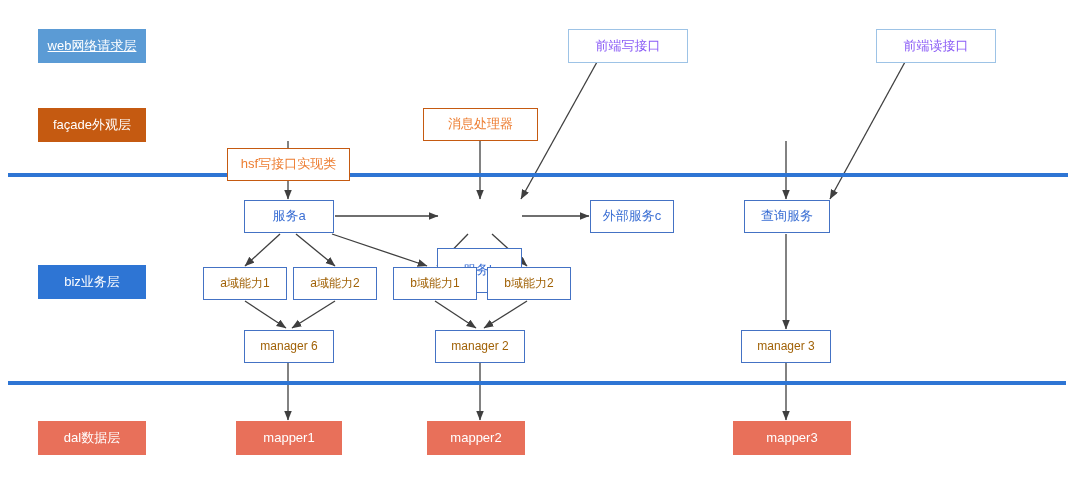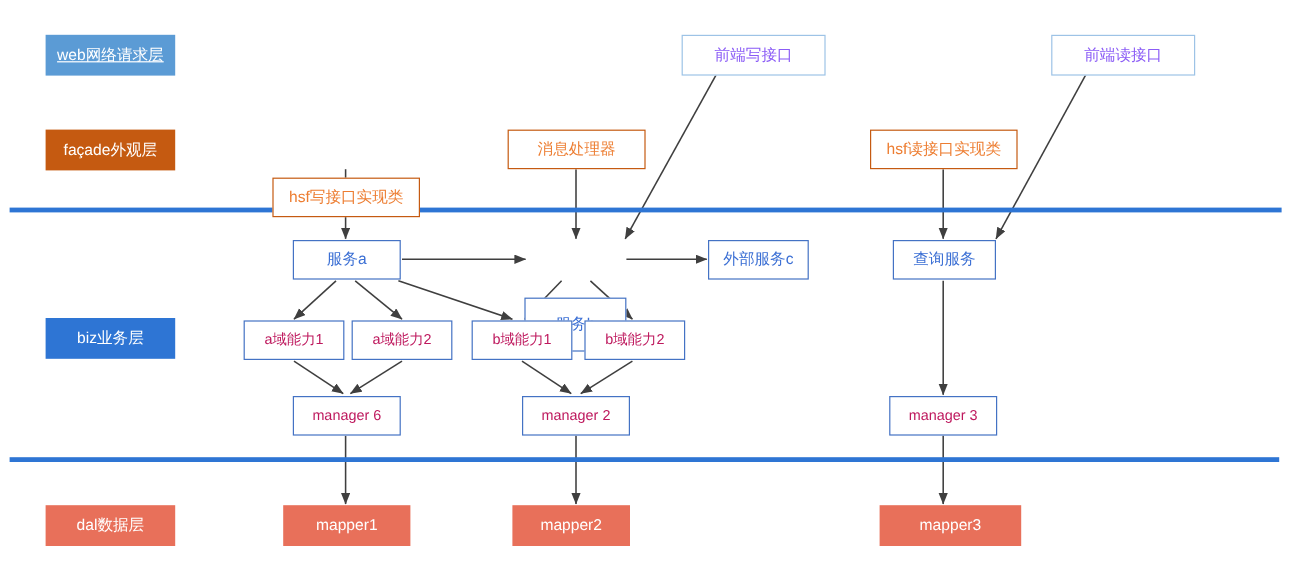--- a/index.html
+++ b/index.html
@@ -26,21 +26,21 @@
   .tag{color:#ffffff;font-size:13px;}
   .tag-web{background:#5B9BD5;text-decoration:underline;}
   .tag-facade{background:#C55A11;}
   .tag-biz{background:#2E75D4;}
   .tag-dal{background:#E8705A;}
 
   
   .box-blue-light{border:1px solid #9DC3E6;color:#8b5cf6;background:#fff;font-size:13px;}
   .box-orange{border:1px solid #C55A11;color:#ED7D31;background:#fff;font-size:13px;}
   .box-blue{border:1px solid #4472C4;color:#3B6FD4;background:#fff;font-size:13px;}
-  .box-blue-sm{border:1px solid #4472C4;color:#be185d;background:#fff;font-size:12px;}
+  .box-blue-sm{border:1px solid #4472C4;color:#a16207;background:#fff;font-size:12px;}
 
   
   .box-coral{background:#E8705A;color:#ffffff;font-size:13px;border:0;}
 
   .divider{position:absolute;height:4px;background:#2E75D4;}
 </style>
 </head>
 <body>
 
 <div id="canvas">
@@ -95,21 +95,20 @@
   <div class="node tag tag-dal" style="left:38px;top:421px;width:108px;height:34px;">dal数据层</div>
 
   <div class="node box-blue-light" style="left:568px;top:29px;width:120px;height:34px;">前端写接口</div>
 
   <div class="node box-blue-light" style="left:876px;top:29px;width:120px;height:34px;">前端读接口</div>
 
   <div class="node box-orange" style="left:227px;top:108px;width:123px;height:33px;margin-top:40px;">hsf写接口实现类</div>
 
   <div class="node box-orange" style="left:423px;top:108px;width:115px;height:33px;">消息处理器</div>
 
-  <div class="node box-orange" style="left:725px;top:108px;width:123px;height:33px;">hsf读接口实现类</div>
 
   <div class="node box-blue" style="left:244px;top:200px;width:90px;height:33px;">服务a</div>
 
   <div class="node box-blue" style="left:437px;top:200px;width:85px;height:45px;margin-top:48px;">服务b</div>
 
   <div class="node box-blue" style="left:590px;top:200px;width:84px;height:33px;">外部服务c</div>
 
   <div class="node box-blue" style="left:744px;top:200px;width:86px;height:33px;">查询服务</div>
 
   <div class="node box-blue-sm" style="left:203px;top:267px;width:84px;height:33px;">a域能力1</div>

